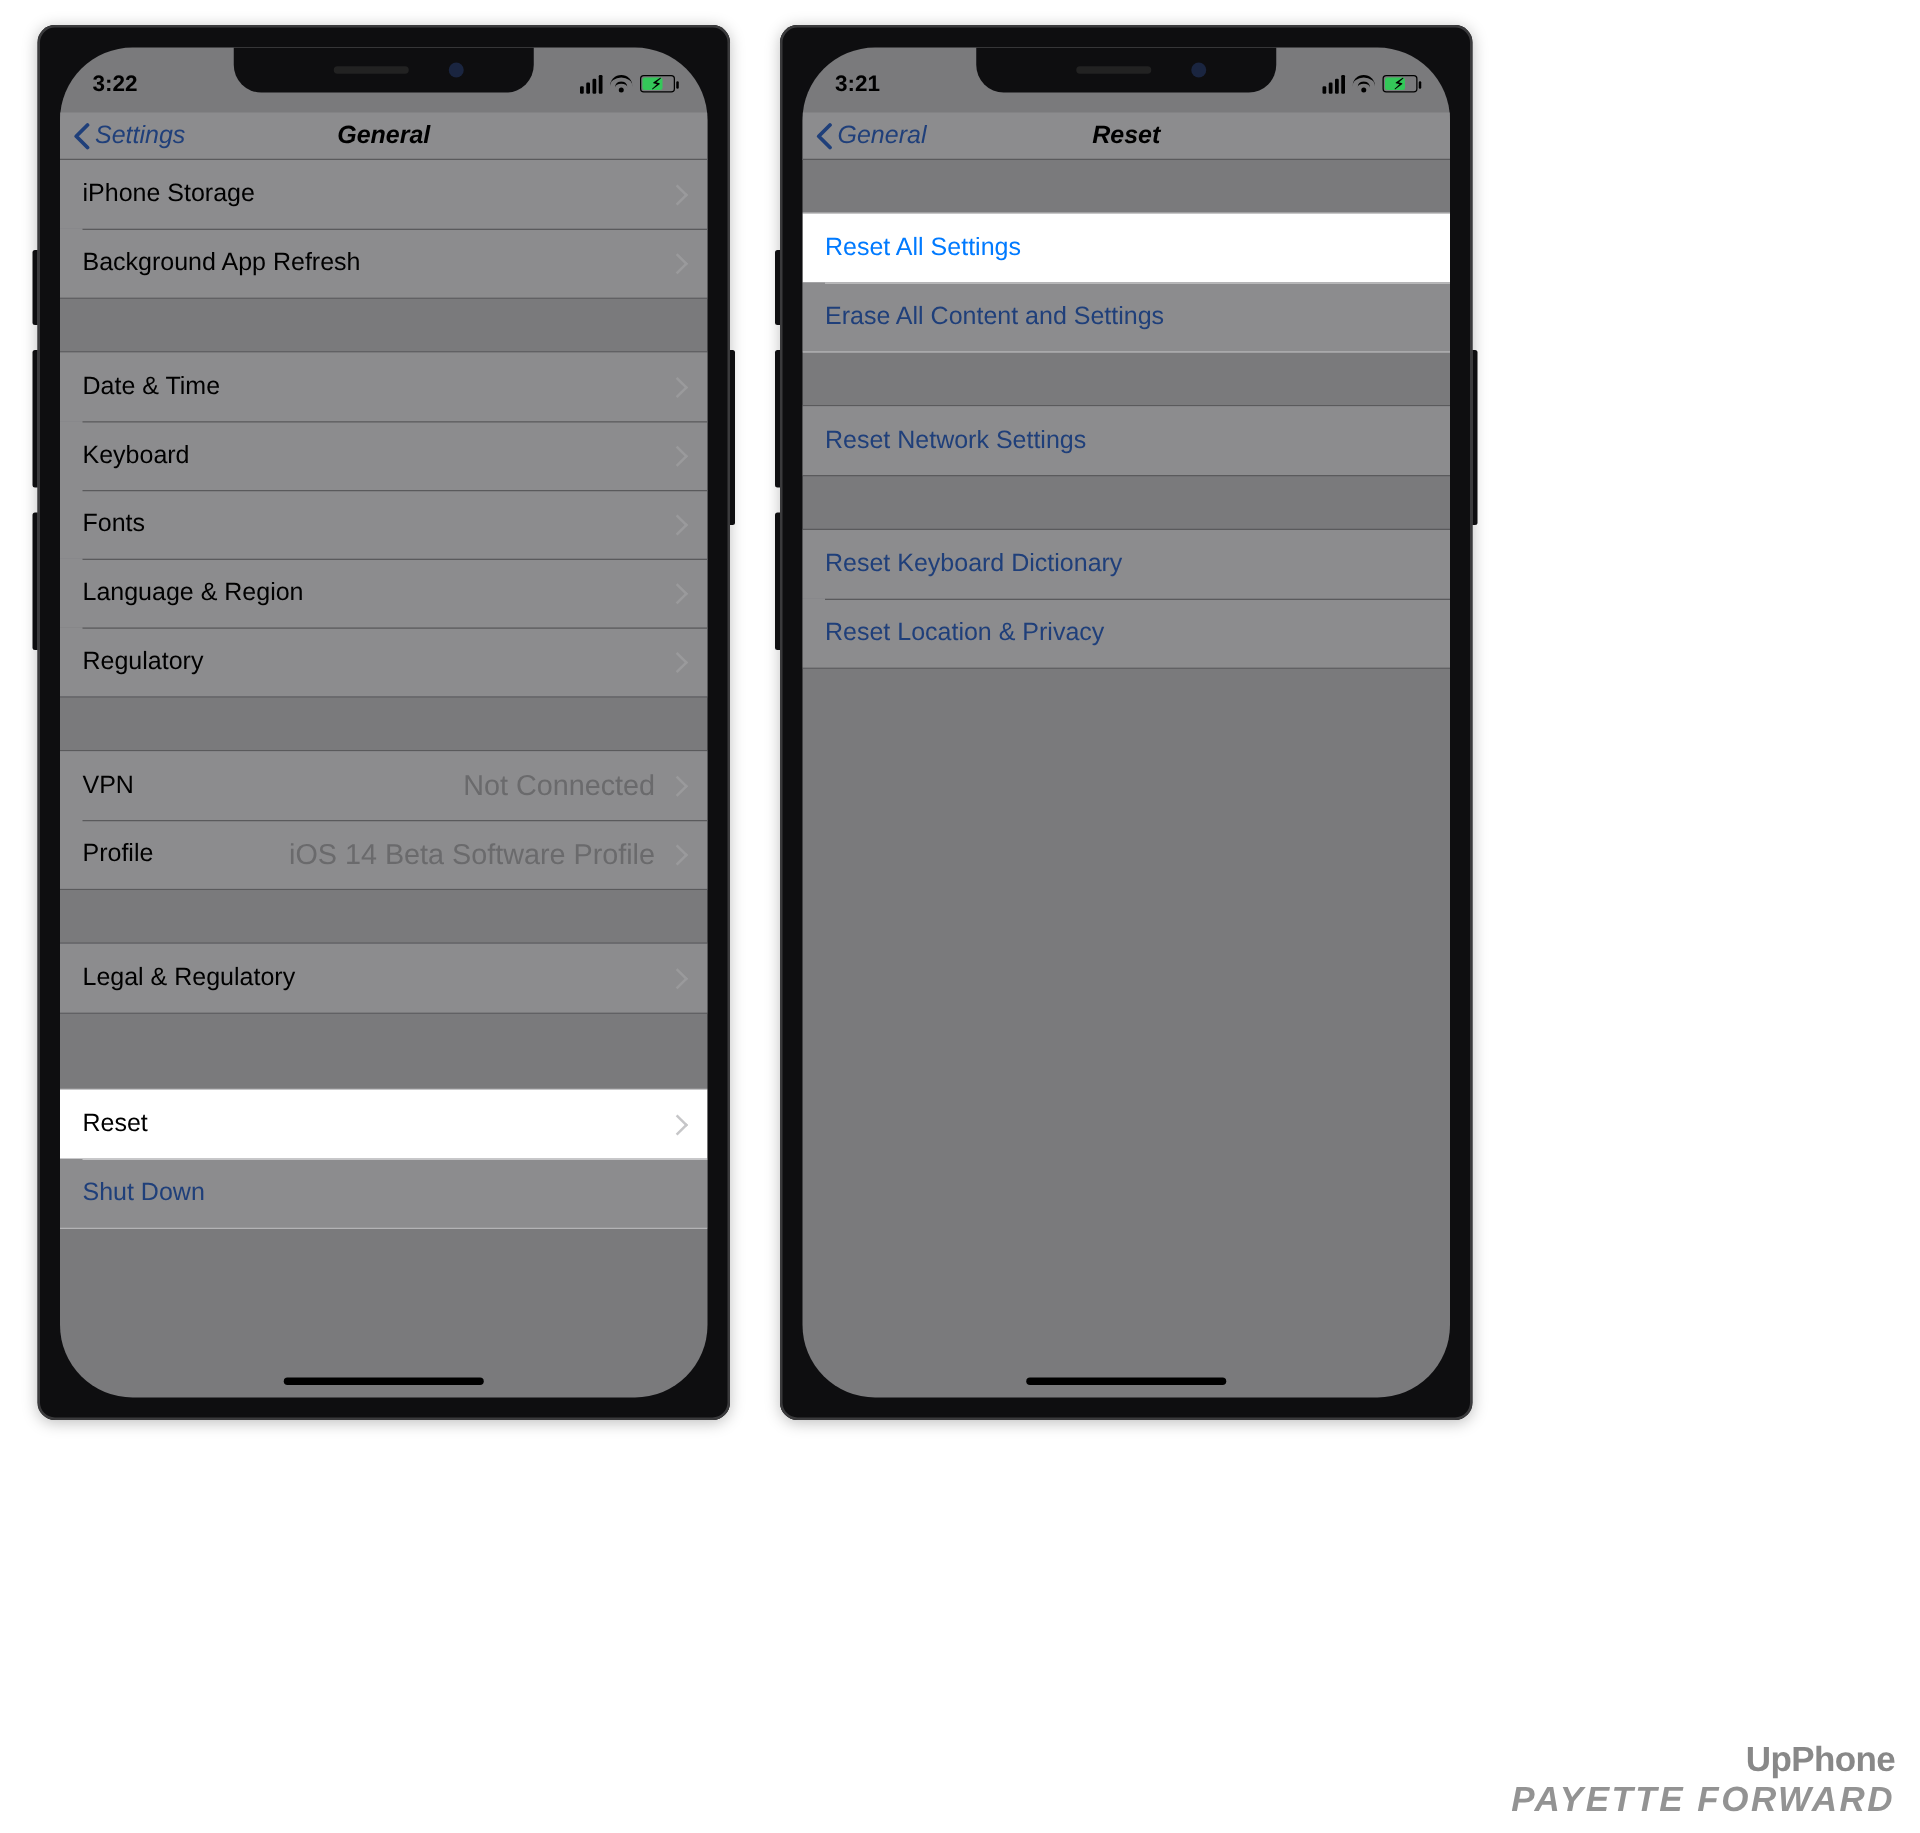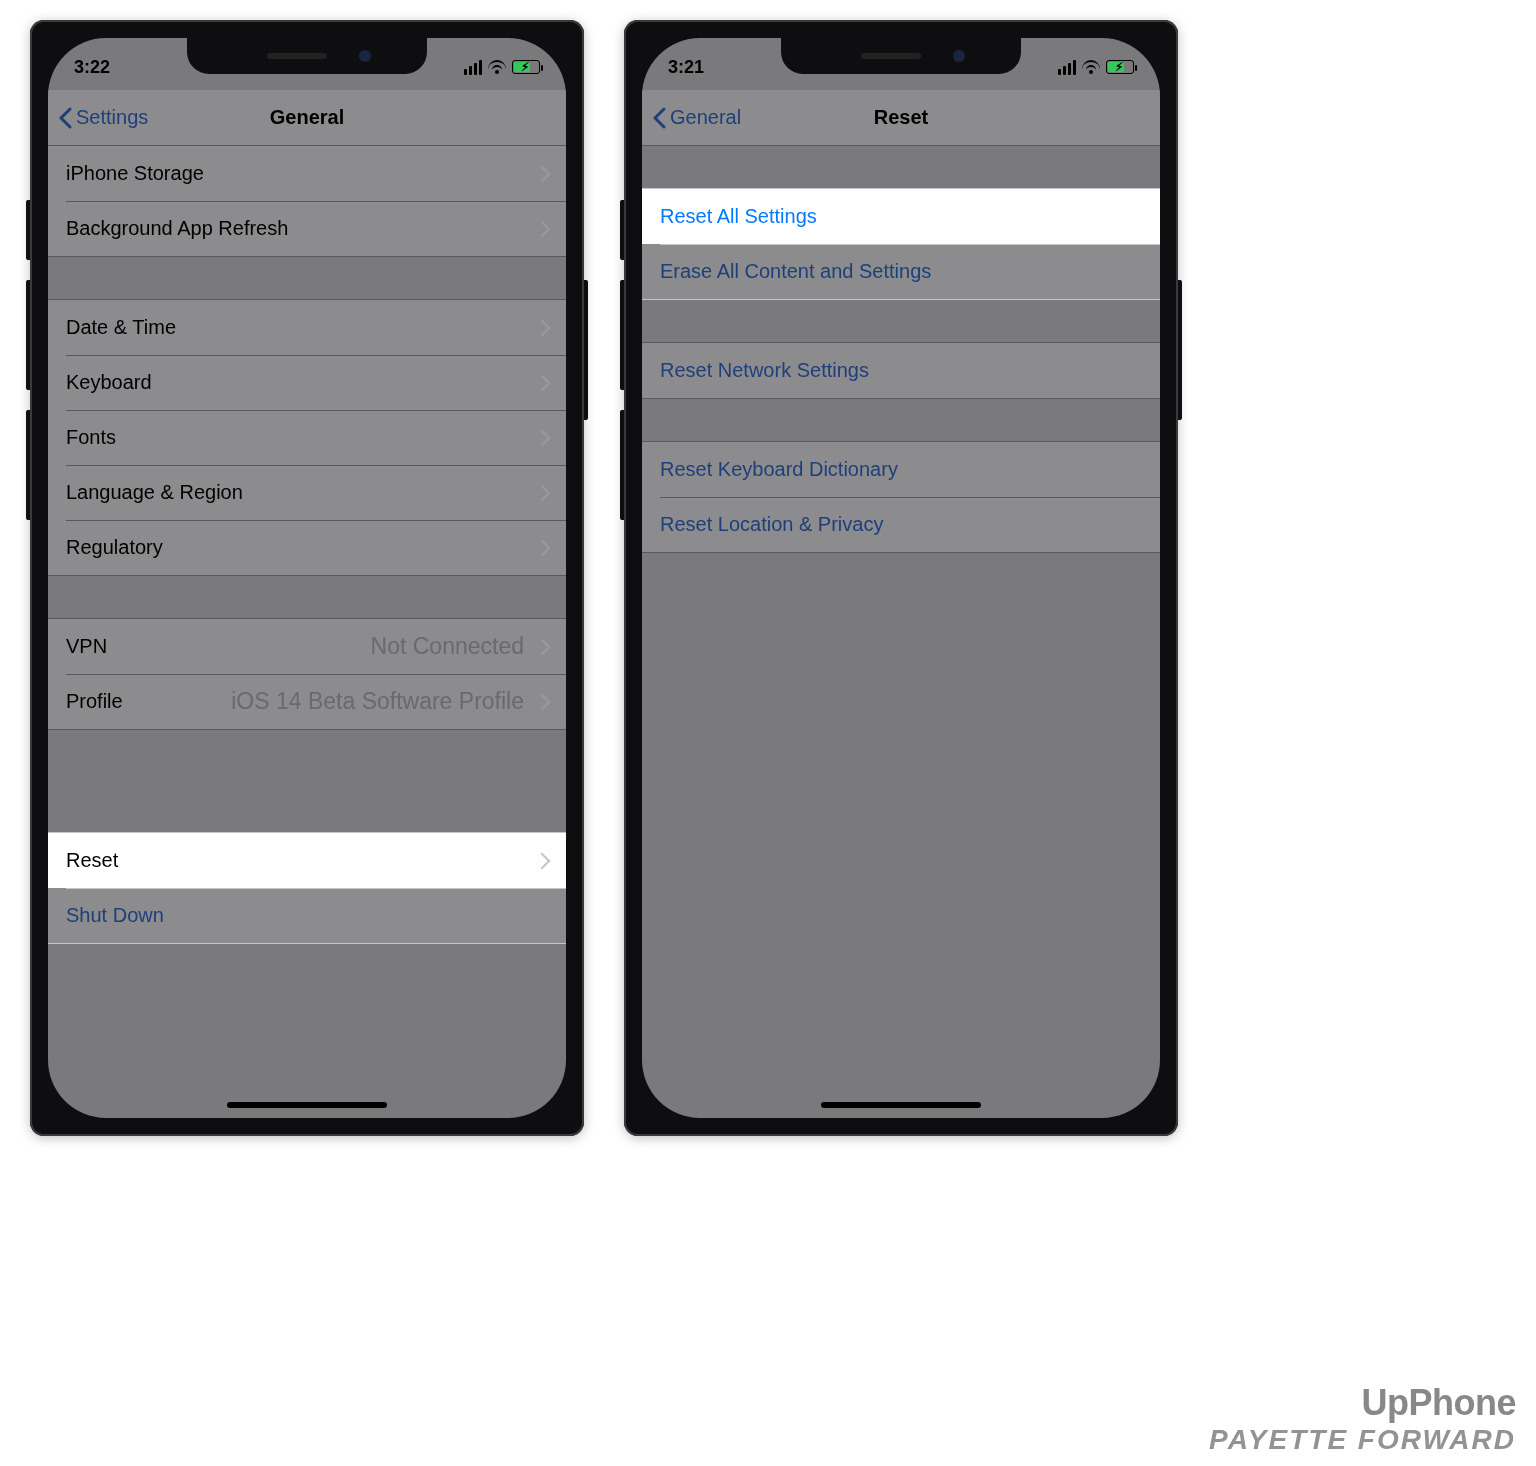--- a/index.html
+++ b/index.html
@@ -70,21 +70,21 @@
   .wifi{width:18px;height:14px;position:relative;}
   .wifi::before{content:"";position:absolute;inset:0;border:2px solid #000;border-bottom:none;border-left:none;border-right:none;border-radius:18px 18px 0 0;}
   .wifi::after{content:"";position:absolute;left:4px;top:5px;right:4px;height:6px;border:2px solid #000;border-bottom:none;border-left:none;border-right:none;border-radius:10px 10px 0 0;}
   .wifi i{position:absolute;left:7px;bottom:0;width:4px;height:4px;background:#000;border-radius:50%;}
   .batt{width:28px;height:14px;border:1.5px solid #000;border-radius:3px;position:relative;}
   .batt::after{content:"";position:absolute;right:-4px;top:4px;width:2px;height:6px;background:#000;border-radius:1px;}
   .batt i{position:absolute;left:1px;top:1px;bottom:1px;width:60%;background:#34c759;border-radius:2px;}
   .batt b{position:absolute;left:8px;top:-1px;font-size:12px;font-weight:900;}
 
   
-  .nav{height:56px;background:var(--cell-bg-dim);border-bottom:1px solid var(--sep-dim);display:flex;align-items:center;position:relative;}
+  .nav{height:38px;background:var(--cell-bg-dim);border-bottom:1px solid var(--sep-dim);display:flex;align-items:center;position:relative;font-style:italic;}
   .nav .back{position:absolute;left:10px;display:flex;align-items:center;gap:4px;color:var(--ios-blue-dim);font-size:20px;}
   .nav .back svg{width:14px;height:22px;}
   .nav .title{margin:0 auto;font-weight:600;font-size:20px;color:#000;}
 
   
   .group{border-top:1px solid var(--sep-dim);border-bottom:1px solid var(--sep-dim);}
   .group.first{border-top:none;}
   .gap{height:42px;}
   .cell{
     height:55px;background:var(--cell-bg-dim);display:flex;align-items:center;
@@ -103,21 +103,21 @@
   .cell.highlight.chev::after{border-color:#c6c6c8;}
   .cell.highlight + .cell::before{background:var(--sep);}
   .group.hi{border-color:var(--sep);}
 
   
 
   .watermark{
     position:absolute;right:20px;bottom:10px;text-align:right;color:#888;
     font-weight:700;pointer-events:none;
   }
-  .watermark .a{font-size:36px;letter-spacing:-.5px;}
+  .watermark .a{font-size:28px;letter-spacing:-.5px;}
   .watermark .b{font-size:28px;font-style:italic;letter-spacing:2px;font-family:Impact,'Arial Black',sans-serif;font-weight:900;opacity:.9;}
 </style>
 </head>
 <body>
 
 <div class="stage">
 
   <div class="phone">
     <div class="btn-r"></div>
     <div class="screen">
@@ -186,20 +186,25 @@
           <span class="label">VPN</span>
           <span class="detail">Not Connected</span>
         </div>
         <div class="cell chev">
           <span class="label">Profile</span>
           <span class="detail">iOS 14 Beta Software Profile</span>
         </div>
       </div>
       <div class="gap"></div>
 
+      <div class="group">
+        <div class="cell chev">
+            <span class="label">Legal &amp; Regulatory</span>
+          </div>
+      </div>
       <div class="gap" style="height:60px"></div>
 
       <div class="group hi">
         <div class="cell chev highlight">
             <span class="label">Reset</span>
           </div>
         <div class="cell link">
             <span class="label">Shut Down</span>
           </div>
       </div>

